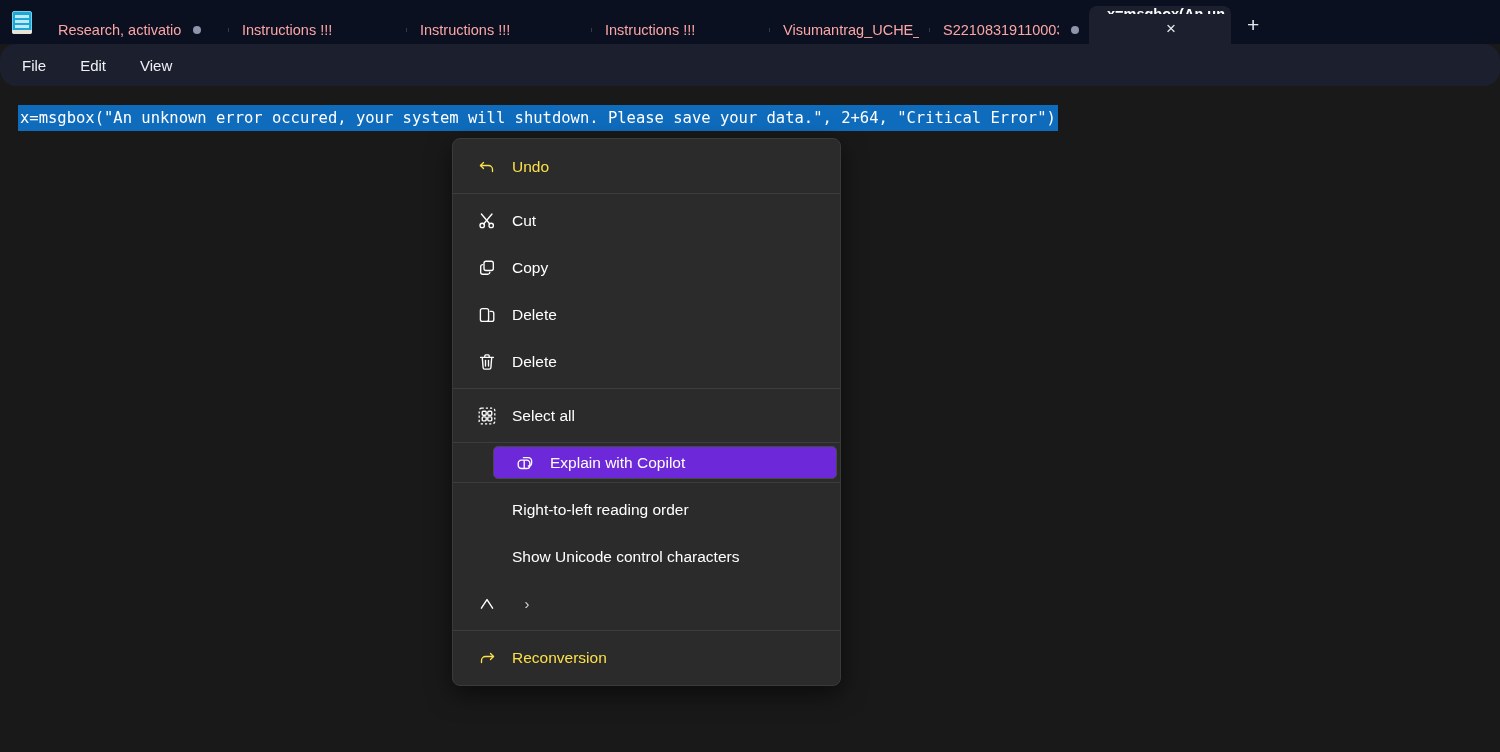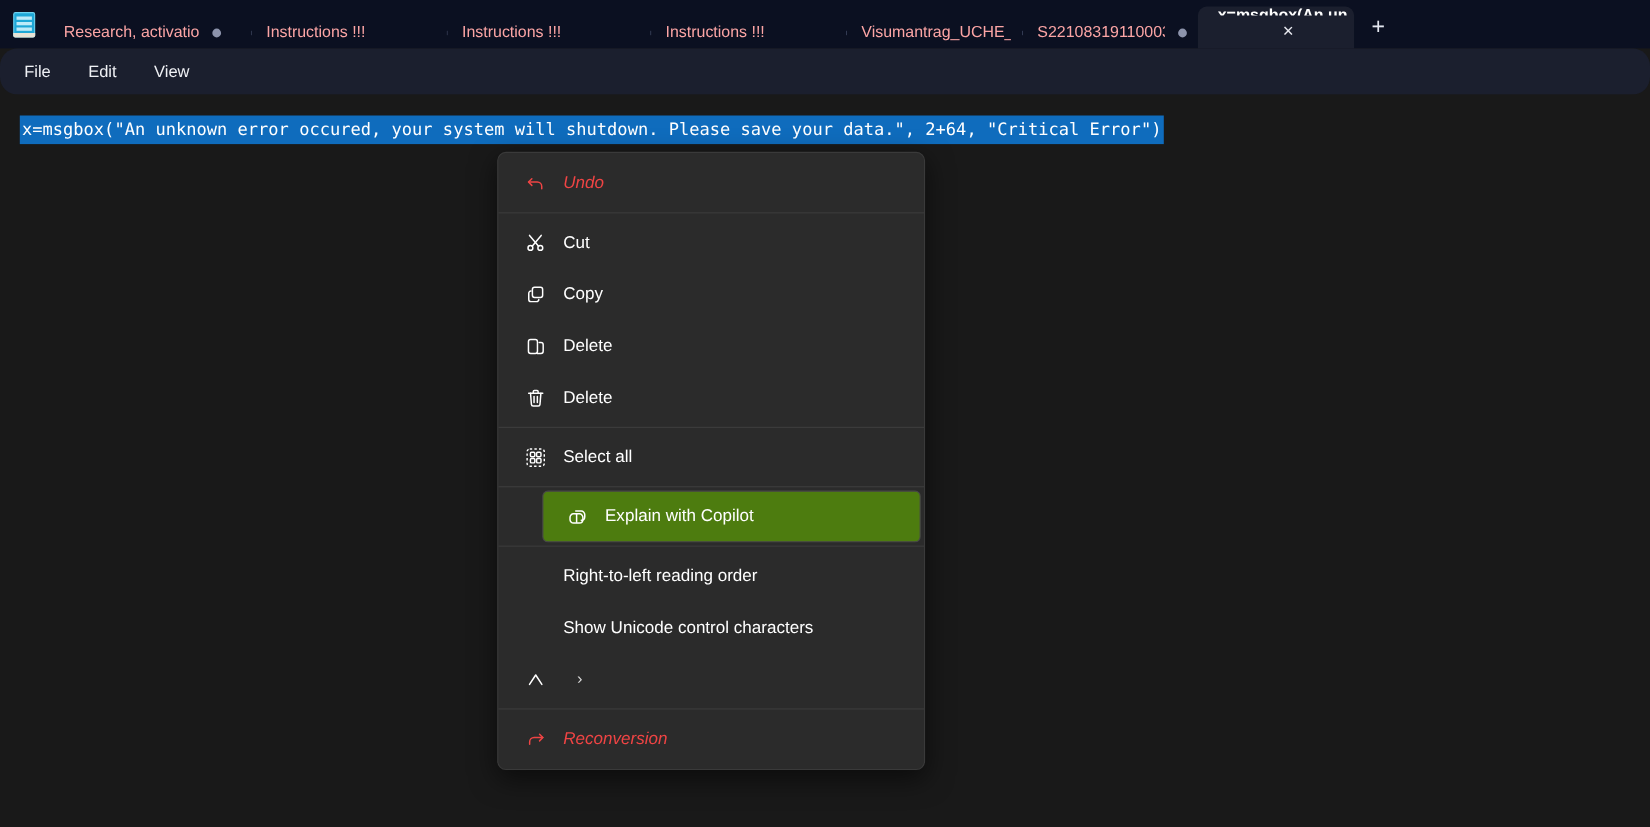--- a/index.html
+++ b/index.html
@@ -129,22 +129,22 @@
   .mi {
     position: relative;
     display: flex; align-items: center;
     height: 47px;
     margin: 0 3px;
     border-radius: 5px;
     padding-left: 16px;
     color: #ffffff;
     font-size: 15.5px;
   }
-  .mi.disabled { color: #ef4444; font-style: italic; }
-  .mi.hovered { background: #4d7c0f; border: 1px solid #484848; height: 47px; margin-left: 40px; }
+  .mi.disabled { color: #fde047; }
+  .mi.hovered { background: #6d28d9; border: 1px solid #484848; height: 33px; margin-left: 40px; }
   .mi-icon {
     width: 30px; flex: 0 0 30px; height: 24px;
     display: flex; align-items: center; justify-content: center;
     margin-right: 10px;
   }
   .mi-icon svg { display: block; }
   .mi-label { flex: 1 1 auto; white-space: nowrap; }
   .mi-chev {
     width: 30px; flex: 0 0 30px; text-align: center;
     color: #dadada; font-size: 15px;

